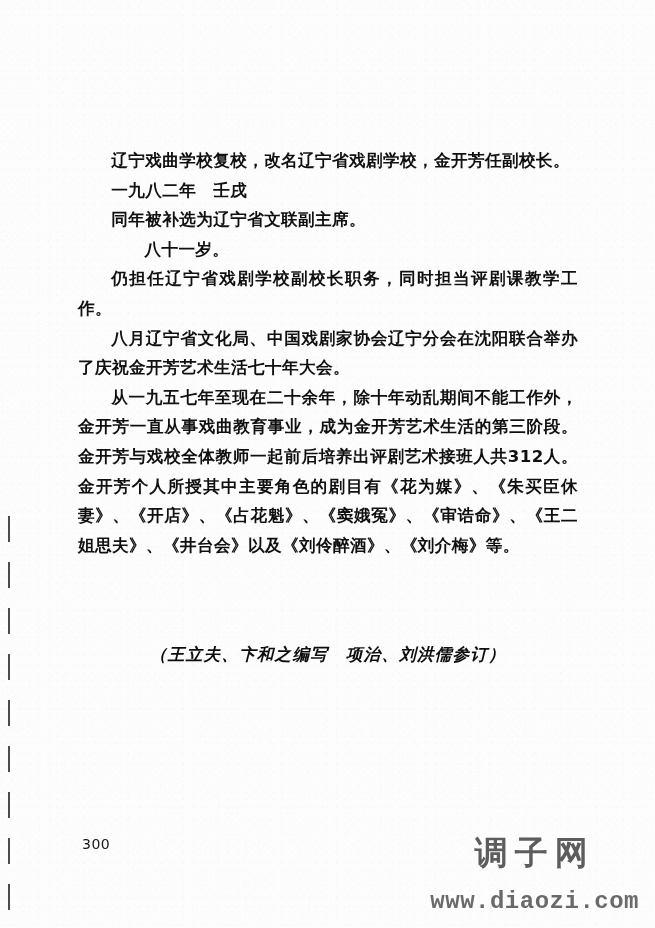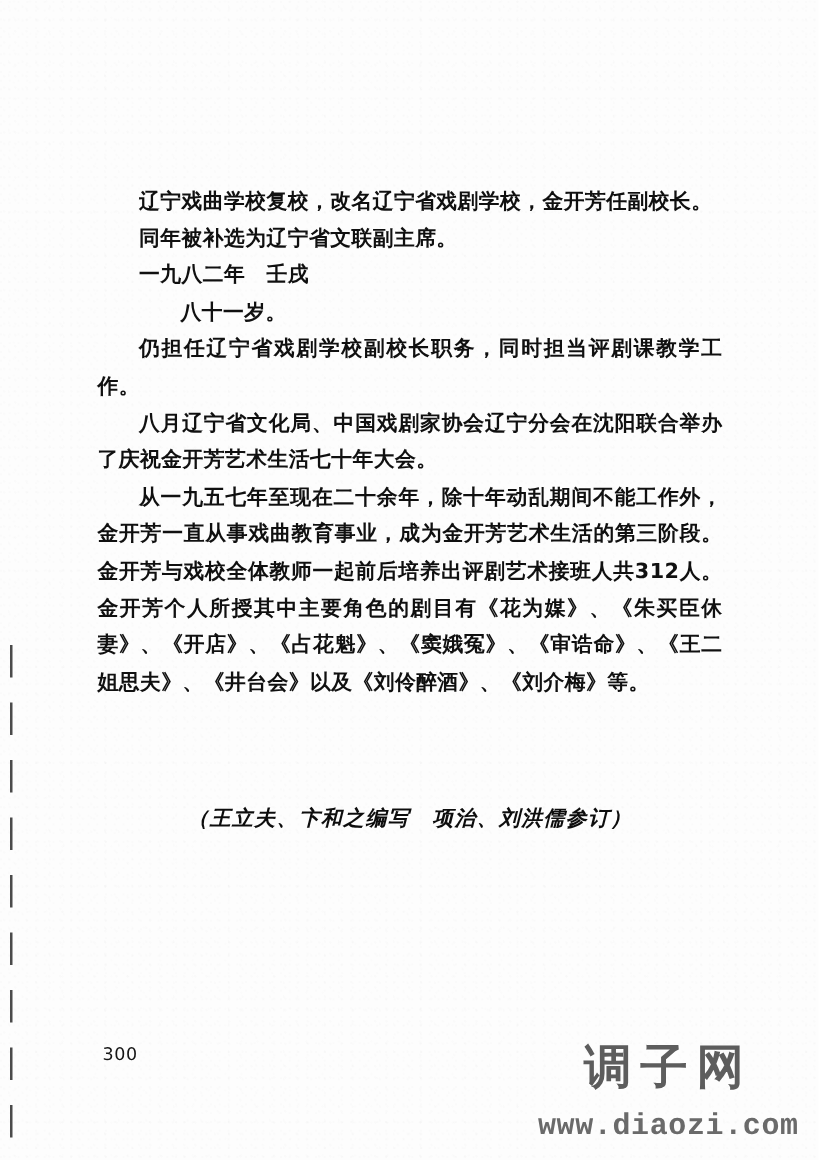--- a/index.html
+++ b/index.html
@@ -91,21 +91,21 @@
 
   
   .watermark {
     position: absolute;
     right: 16px;
     bottom: 14px;
     text-align: center;
     user-select: none;
   }
   .watermark .wm-cn {
-    font-size: 38px;
+    font-size: 33px;
     font-weight: 700;
     color: #5d5d5d;
     letter-spacing: 7px;
     line-height: 40px;
     text-shadow: 0 1px 0 rgba(255,255,255,.6);
   }
   .watermark .wm-url {
     font-size: 24px;
     font-weight: 700;
     color: #6a6a6a;
@@ -127,22 +127,22 @@
       <div class="tick" style="top: 654px;"></div>
       <div class="tick" style="top: 700px;"></div>
       <div class="tick" style="top: 746px;"></div>
       <div class="tick" style="top: 792px;"></div>
       <div class="tick" style="top: 838px;"></div>
       <div class="tick" style="top: 884px;"></div>
     </div>
 
   <div class="textblock">
     <p class="para">辽宁戏曲学校复校，改名辽宁省戏剧学校，金开芳任副校长。</p>
+    <p class="para">一九八二年　壬戌</p>
     <p class="para">同年被补选为辽宁省文联副主席。</p>
-    <p class="para">一九八二年　壬戌</p>
     <p class="para deep-indent">八十一岁。</p>
     <p class="para">仍担任辽宁省戏剧学校副校长职务，同时担当评剧课教学工作。</p>
     <p class="para">八月辽宁省文化局、中国戏剧家协会辽宁分会在沈阳联合举办了庆祝金开芳艺术生活七十年大会。</p>
     <p class="para">从一九五七年至现在二十余年，除十年动乱期间不能工作外，金开芳一直从事戏曲教育事业，成为金开芳艺术生活的第三阶段。金开芳与戏校全体教师一起前后培养出评剧艺术接班人共312人。金开芳个人所授其中主要角色的剧目有《花为媒》、《朱买臣休妻》、《开店》、《占花魁》、《窦娥冤》、《审诰命》、《王二姐思夫》、《井台会》以及《刘伶醉酒》、《刘介梅》等。</p>
   </div>
 
   <div class="credits">（王立夫、卞和之编写　项治、刘洪儒参订）</div>
 
   <div class="folio">300</div>
 

